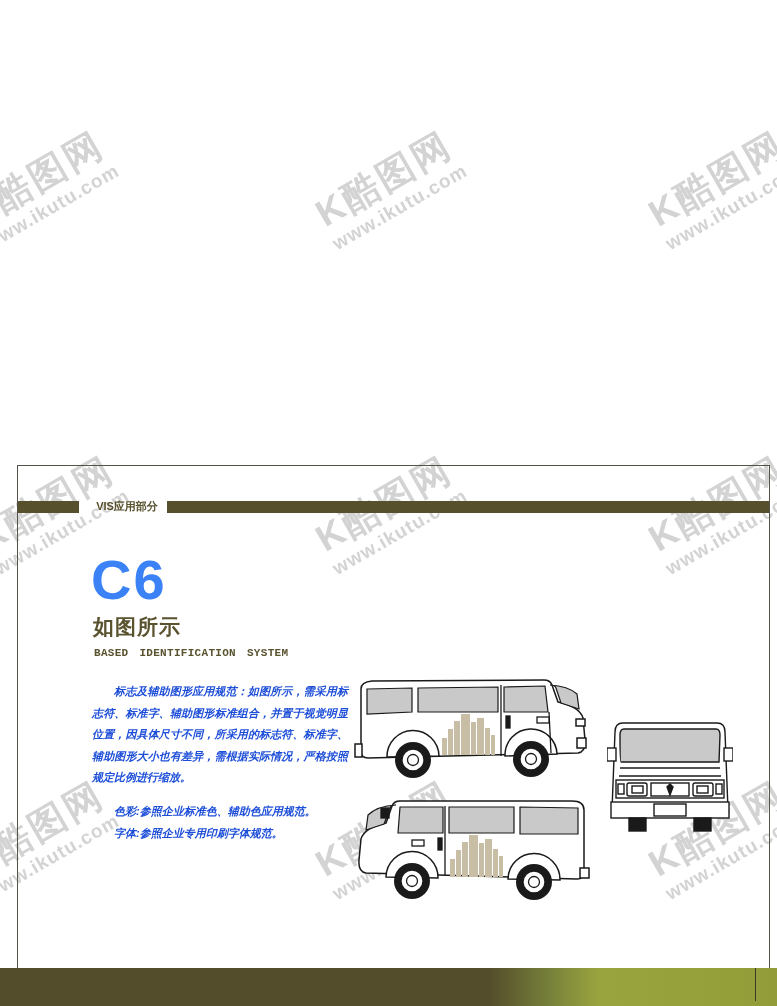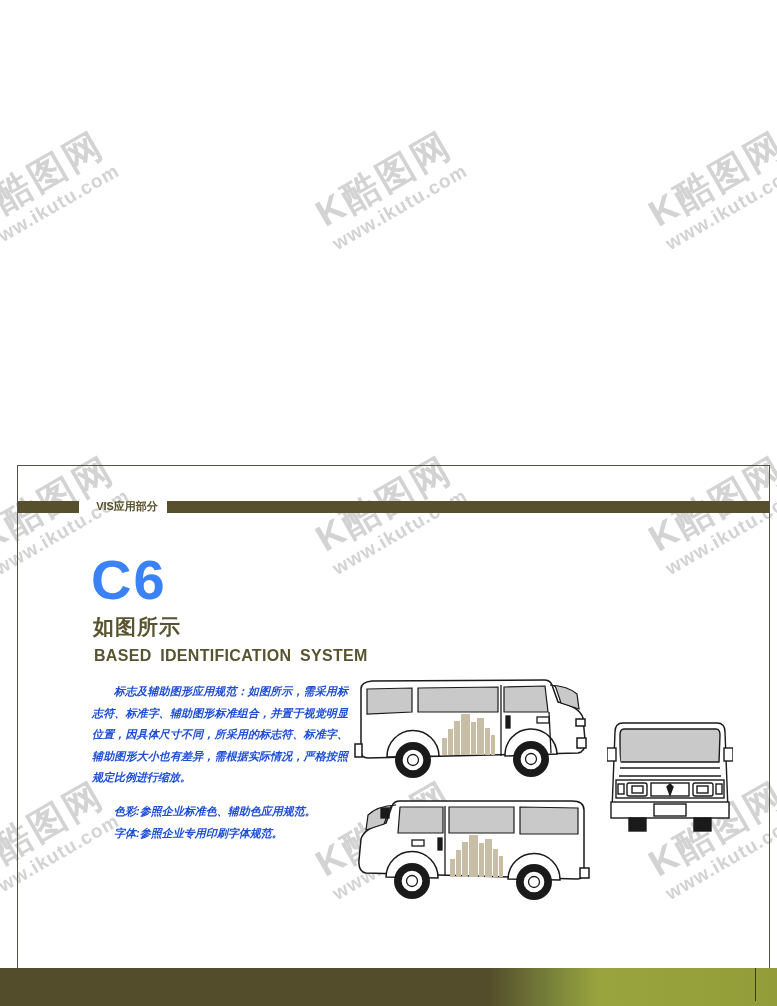--- a/index.html
+++ b/index.html
@@ -29,22 +29,22 @@
   }
   .code{
     position:absolute;left:73px;top:86px;font-size:56px;line-height:1;
     font-weight:bold;color:#3b82f6;letter-spacing:2px;
   }
   .title-cn{
     position:absolute;left:75px;top:150px;font-size:21px;line-height:1;
     font-weight:bold;color:#5a5330;letter-spacing:1px;
   }
   .title-en{
-    position:absolute;left:76px;top:182px;font-size:16px;line-height:1;
-    font-weight:bold;color:#5a5330;letter-spacing:0.3px;word-spacing:4px;
+    position:absolute;left:76px;top:182px;font-size:11px;line-height:1;
+    font-weight:bold;color:#5a5330;letter-spacing:0.3px;word-spacing:4px;font-family:Liberation Mono, monospace;
   }
   .bodytext{
     position:absolute;left:74px;top:215px;width:256px;
     font-size:11px;line-height:21.6px;font-weight:bold;color:#1d4ed8;
     text-align:justify;
     font-style:italic;
   }
   .bodytext p{margin:0;text-indent:2em;}
   .bodytext p.gap{margin-top:12px;}
   

